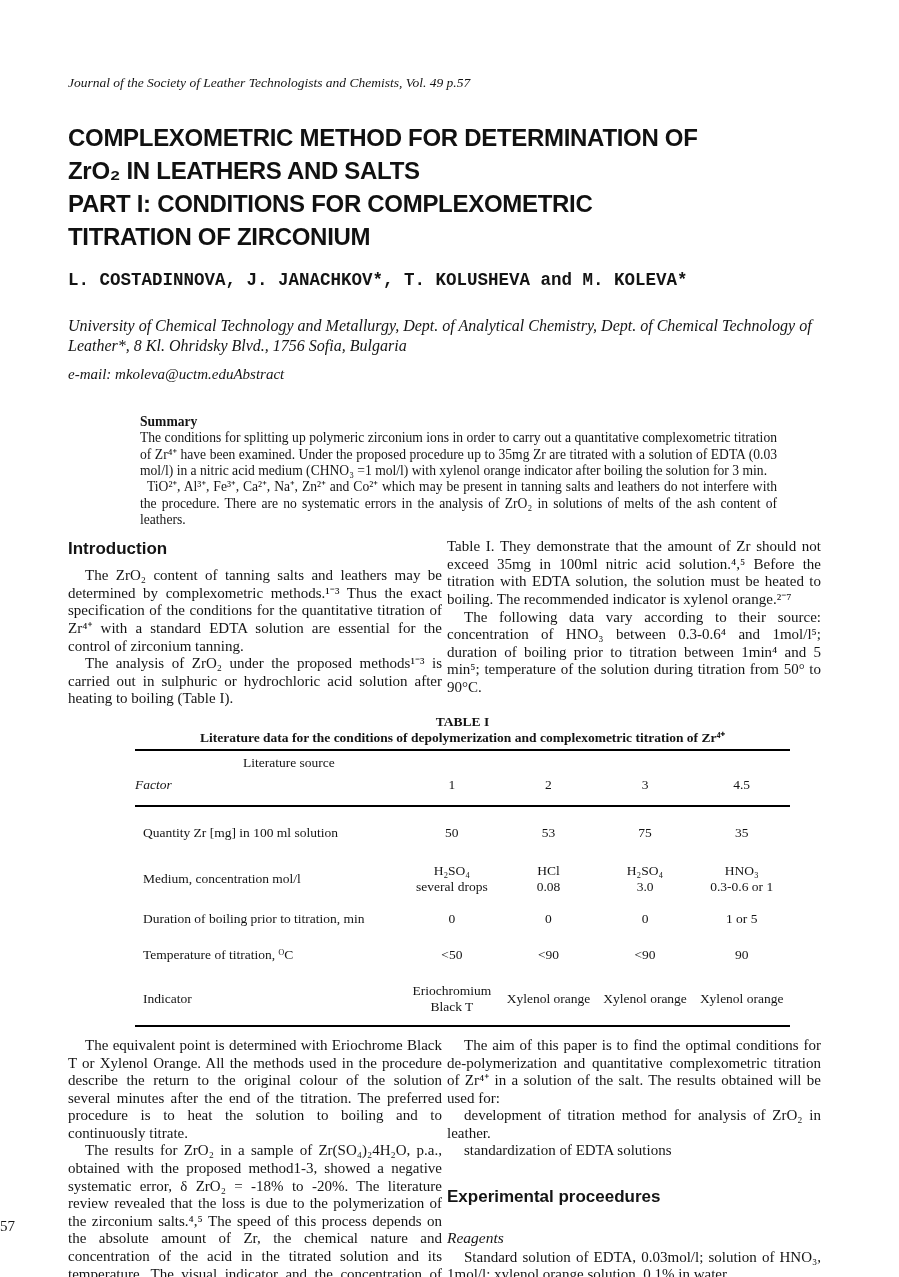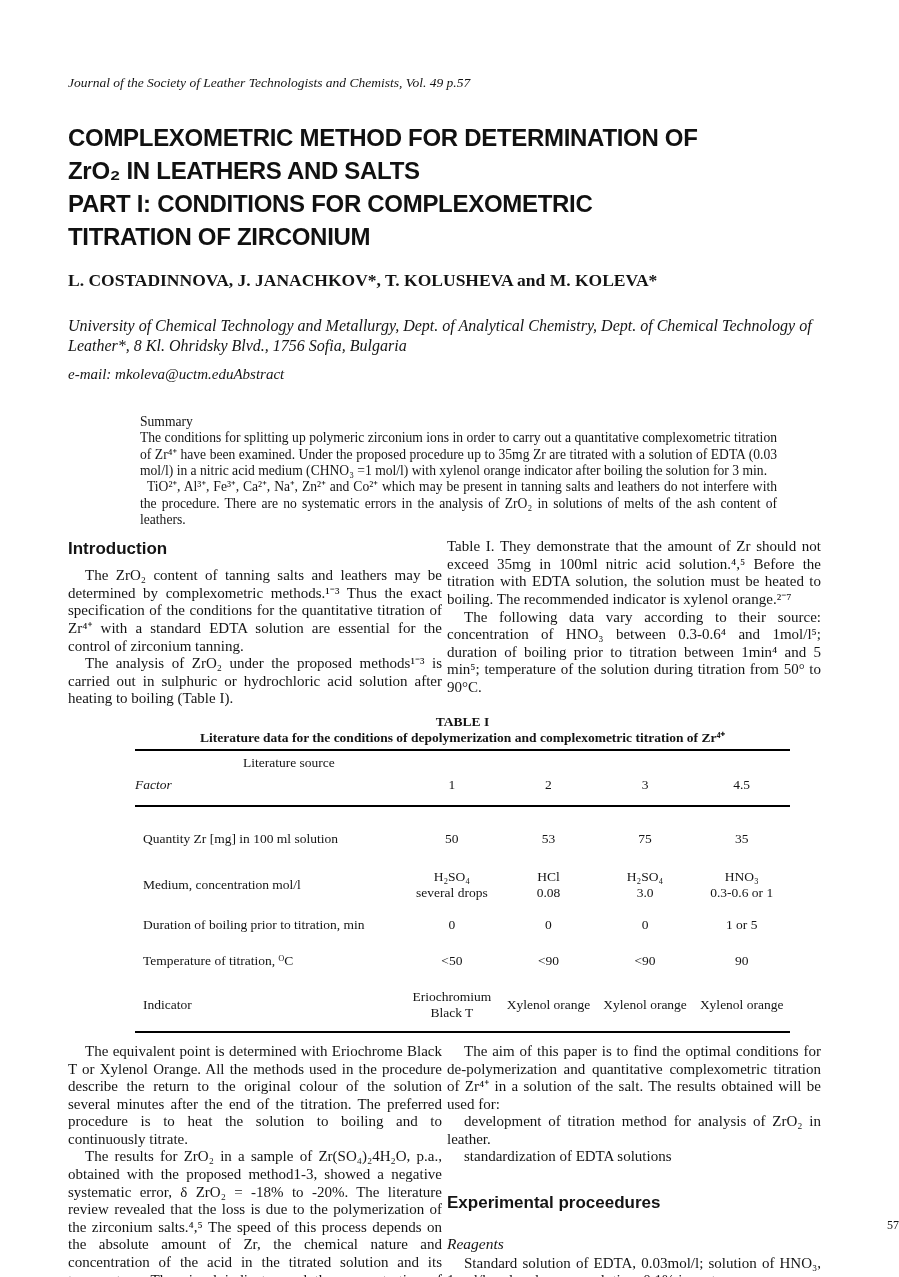--- a/index.html
+++ b/index.html
@@ -17,31 +17,31 @@
   .journal-line { font-style:italic; font-size:13.5px; line-height:17px; }
   .paper-title {
     font-family:"Liberation Sans", sans-serif;
     font-weight:bold; font-size:24px; line-height:33px;
     letter-spacing:-0.3px;
     margin-top:30px;
     color:#111;
   }
   .paper-title .t-line { display:block; }
   .authors-line {
-    font-family:Liberation Serif, serif;
+    font-family:Liberation Mono, monospace;
     font-weight:bold; font-size:17.5px; line-height:22px;
   }
   .affiliation { font-style:italic; font-size:16px; line-height:20px; margin-top:25px; width:763px; }
   .email-line { font-style:italic; font-size:15px; line-height:19px; margin-top:9px; }
   .summary-block {
     margin:30px 0 0 72px; width:637px;
     font-size:13.6px; line-height:16.3px;
     text-align:justify;
   }
-  .summary-head { font-weight:normal; }
+  .summary-head { font-weight:bold; }
   .summary-block p { margin:0; }
   .summary-block p.ind { text-indent:7px; }
 
   .cols { display:flex; gap:5px; margin-top:10px; }
   .col { width:374px; font-size:15px; line-height:17.6px; text-align:justify; }
   .col p { margin:0; }
   .col p.ind { text-indent:17px; }
   .section-heading {
     font-family:"Liberation Sans", sans-serif;
     font-weight:bold; font-size:17px; line-height:21px;
@@ -59,27 +59,27 @@
     font-size:13.5px; line-height:16px;
   }
   .t-grid { display:grid; grid-template-columns:41% 14.75% 14.75% 14.75% 14.75%; }
   .t-head { border-bottom:2px solid #000; padding:4px 0 12px 0; }
   .t-group { margin-left:108px; }
   .t-factor { margin-top:6px;font-style:italic; }
   .t-colhead { align-self:end; text-align:center; }
   .t-row { align-items:center; }
   .t-label { padding:6px 6px 6px 8px; }
   .t-cell { text-align:center; white-space:pre-line; padding:6px 0; }
-  .r-qty .t-label, .r-qty .t-cell { padding-top:24px; padding-bottom:14px; }
+  .r-qty .t-label, .r-qty .t-cell { padding-top:18px; padding-bottom:14px; }
   .r-med .t-label, .r-med .t-cell { padding-top:8px; padding-bottom:8px; }
   .r-dur .t-label, .r-dur .t-cell { padding-top:8px; padding-bottom:8px; }
   .r-temp .t-label, .r-temp .t-cell { padding-top:12px; padding-bottom:12px; }
   .r-ind .t-label, .r-ind .t-cell { padding-top:8px; padding-bottom:10px; }
 
-  .page-number { position:absolute; top:1218px; left:0; right:0; text-align:right; font-size:12px; }
+  .page-number { position:absolute; top:1218px; left:0; right:0; text-align:left; font-size:15px; }
 </style>
 </head>
 <body>
 
 <div class="page">
 
   <div class="journal-line">Journal of the Society of Leather Technologists and Chemists, Vol. 49 p.57</div>
 
   <h1 class="paper-title">
     <span class="t-line">COMPLEXOMETRIC METHOD FOR DETERMINATION OF</span>

